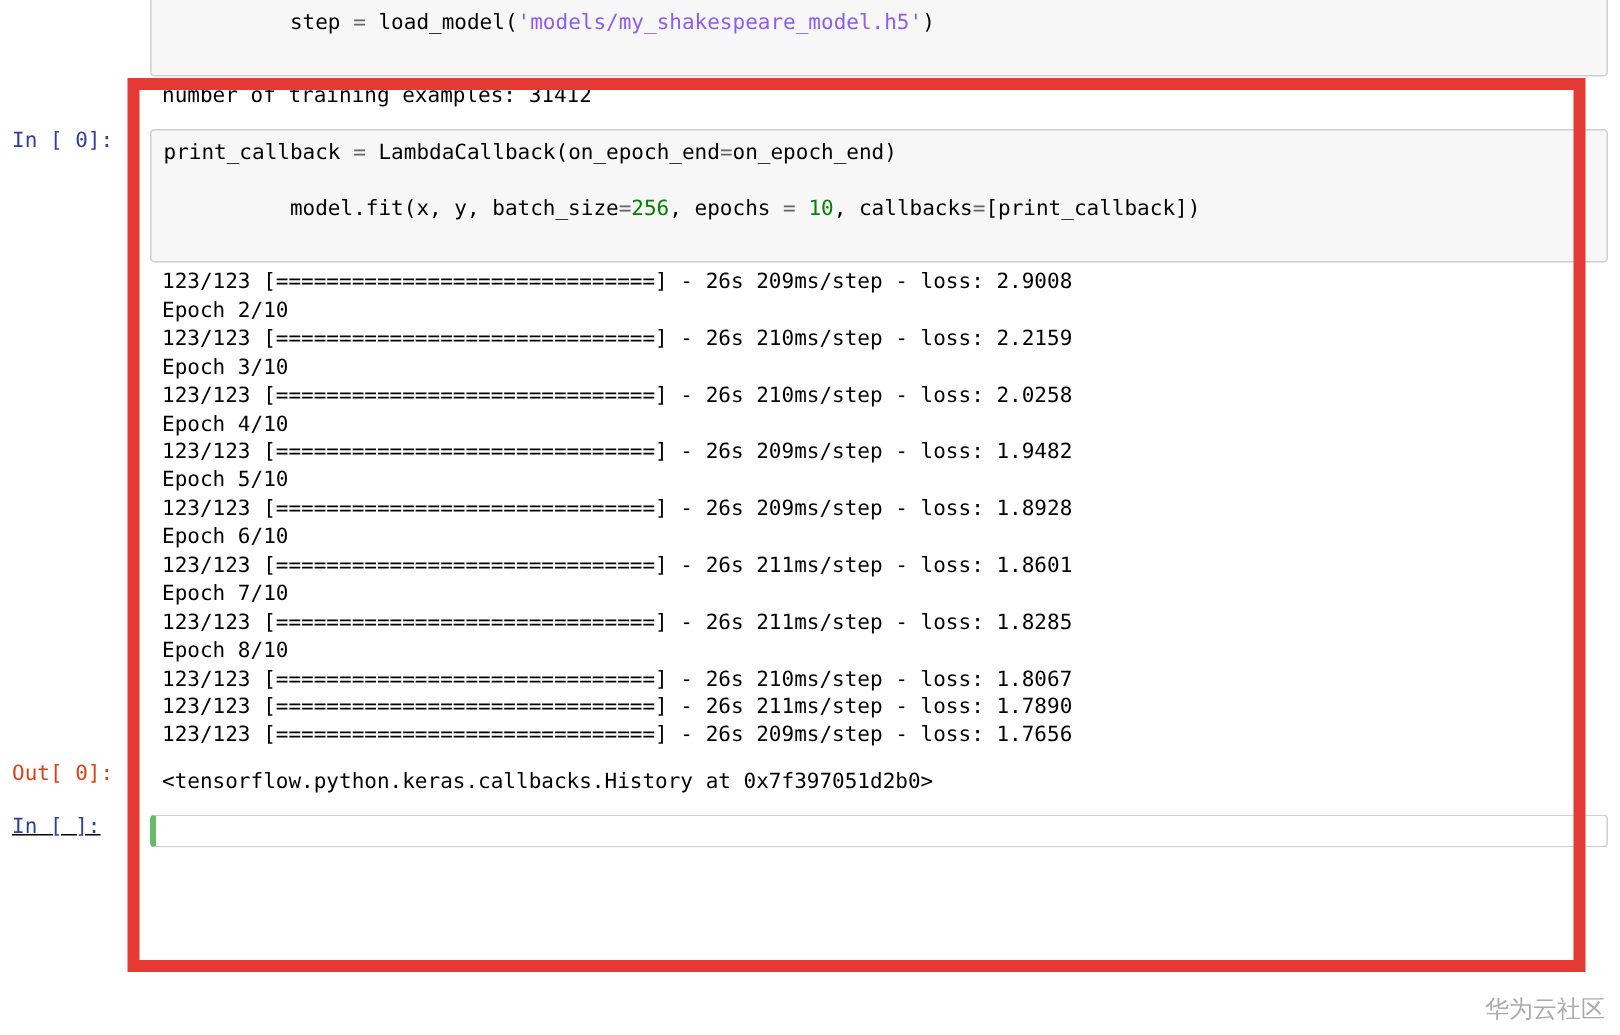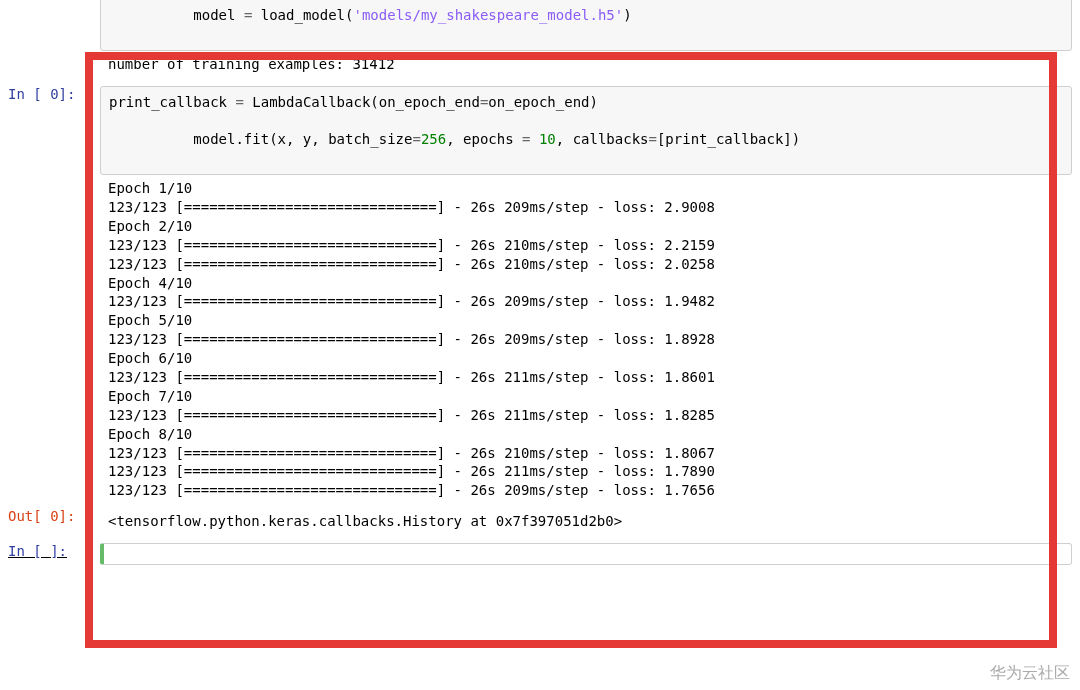--- a/index.html
+++ b/index.html
@@ -60,44 +60,44 @@
 </head>
 <body>
 
 <div class="notebook">
 
   <div class="cell" style="margin-top:-20px;">
     <div class="prompt prompt-in"></div>
     <div class="cell-body">
       <div class="code-input mono">
         <span class="model-line">
-          <span class="tk-n">model</span><span class="tk-op"> = </span><span class="tk-n">load_model</span><span class="tk-n">(</span><span class="tk-s">'models/my_shakespeare_model.h5'</span><span class="tk-n">)</span>
+          <span class="tk-n">step</span><span class="tk-op"> = </span><span class="tk-n">load_model</span><span class="tk-n">(</span><span class="tk-s">'models/my_shakespeare_model.h5'</span><span class="tk-n">)</span>
         </span>
       </div>
       <div class="out-text mono">number of training examples:  31412</div>
     </div>
   </div>
 
   <div class="cell">
     <div class="prompt prompt-in">In [ 0]:</div>
     <div class="cell-body">
       <div class="code-input mono">
         <div>
           <span class="tk-n">print_callback</span><span class="tk-op"> = </span><span class="tk-n">LambdaCallback</span><span class="tk-n">(</span><span class="tk-n">on_epoch_end</span><span class="tk-op">=</span><span class="tk-n">on_epoch_end</span><span class="tk-n">)</span>
         </div>
         <div></div>
         <div class="fit-line">
           <span class="tk-n">model.fit(x, y, </span><span class="tk-n">batch_size</span><span class="tk-op">=</span><span class="tk-num">256</span><span class="tk-n">, </span><span class="tk-n">epochs</span><span class="tk-op"> = </span><span class="tk-num">10</span><span class="tk-n">, </span><span class="tk-n">callbacks</span><span class="tk-op">=</span><span class="tk-n">[print_callback]</span><span class="tk-n">)</span>
         </div>
       </div>
       <div class="out-text mono" id="epochs">
-          <div class="epoch-line">Epoch 1/10</div>
           <div class="epoch-line">123/123 [==============================] - 26s 209ms/step - loss: 2.9008</div>
           <div class="epoch-line">Epoch 2/10</div>
           <div class="epoch-line">123/123 [==============================] - 26s 210ms/step - loss: 2.2159</div>
+          <div class="epoch-line">Epoch 3/10</div>
           <div class="epoch-line">123/123 [==============================] - 26s 210ms/step - loss: 2.0258</div>
           <div class="epoch-line">Epoch 4/10</div>
           <div class="epoch-line">123/123 [==============================] - 26s 209ms/step - loss: 1.9482</div>
           <div class="epoch-line">Epoch 5/10</div>
           <div class="epoch-line">123/123 [==============================] - 26s 209ms/step - loss: 1.8928</div>
           <div class="epoch-line">Epoch 6/10</div>
           <div class="epoch-line">123/123 [==============================] - 26s 211ms/step - loss: 1.8601</div>
           <div class="epoch-line">Epoch 7/10</div>
           <div class="epoch-line">123/123 [==============================] - 26s 211ms/step - loss: 1.8285</div>
           <div class="epoch-line">Epoch 8/10</div>

